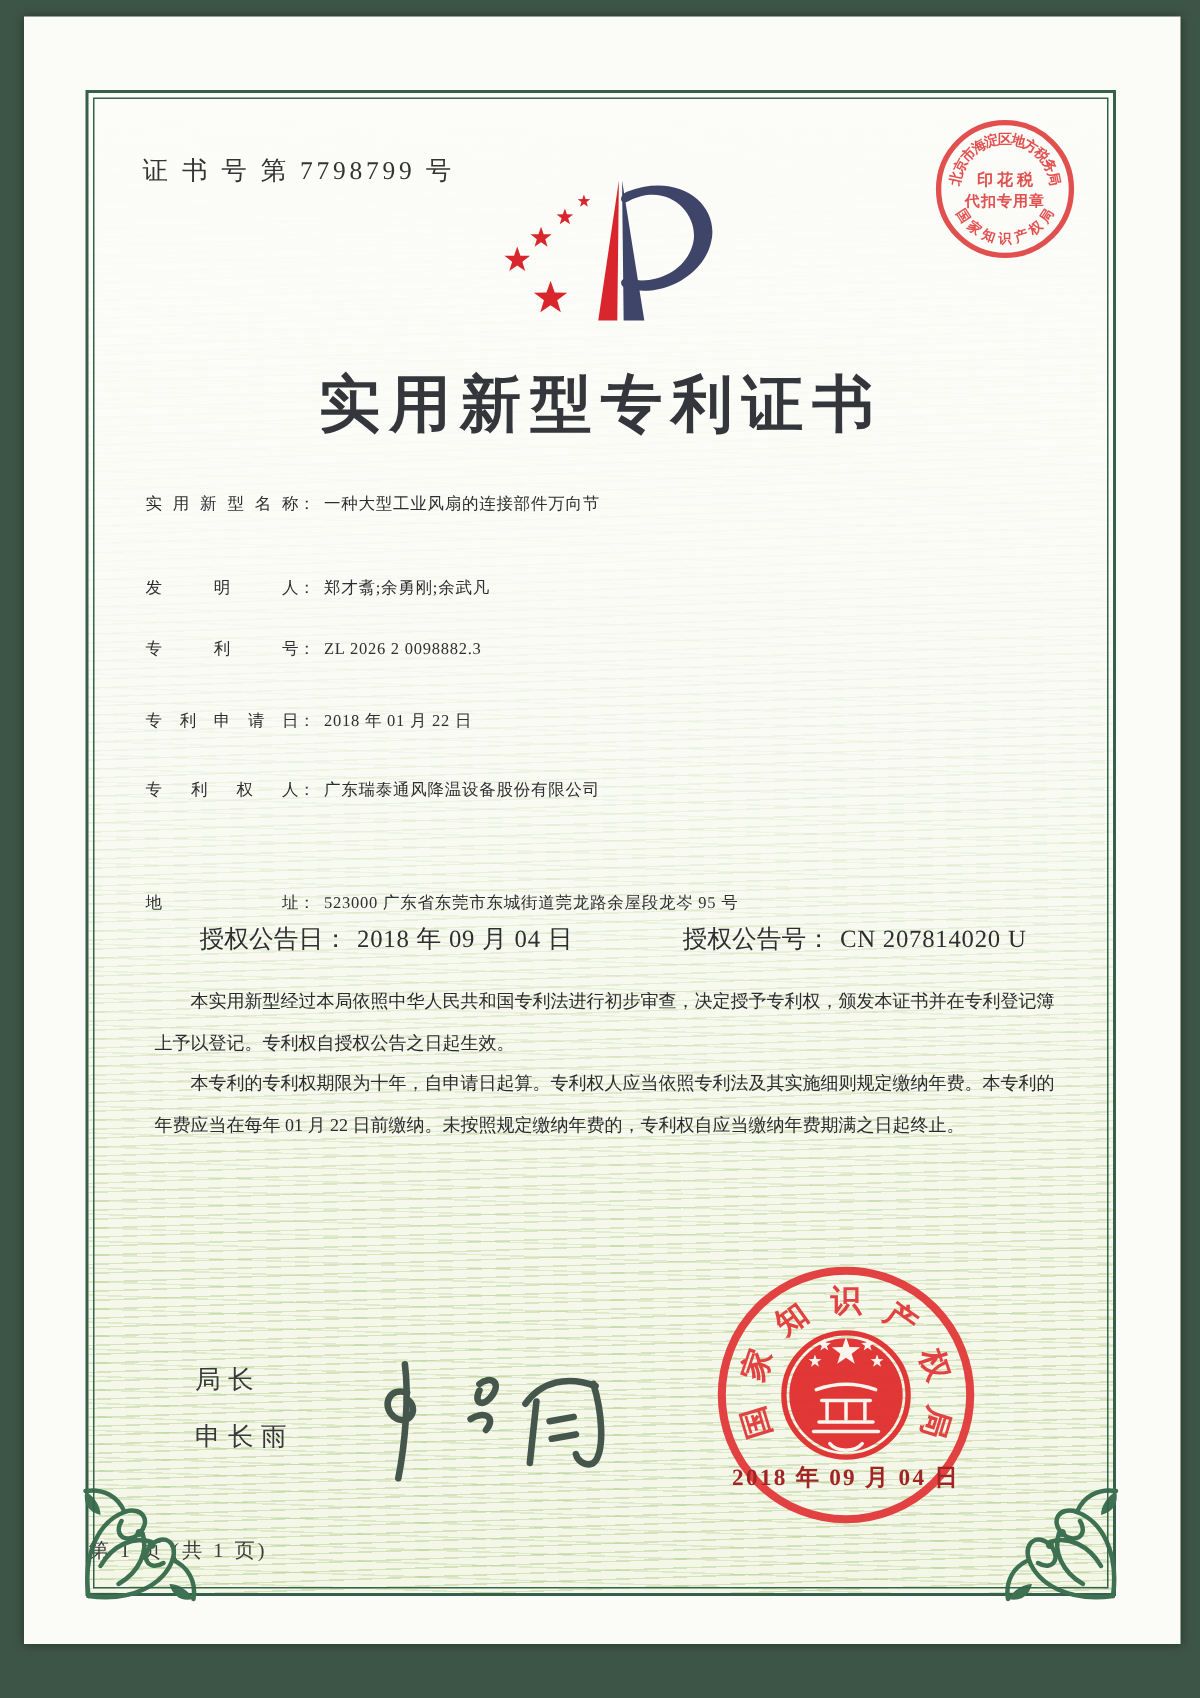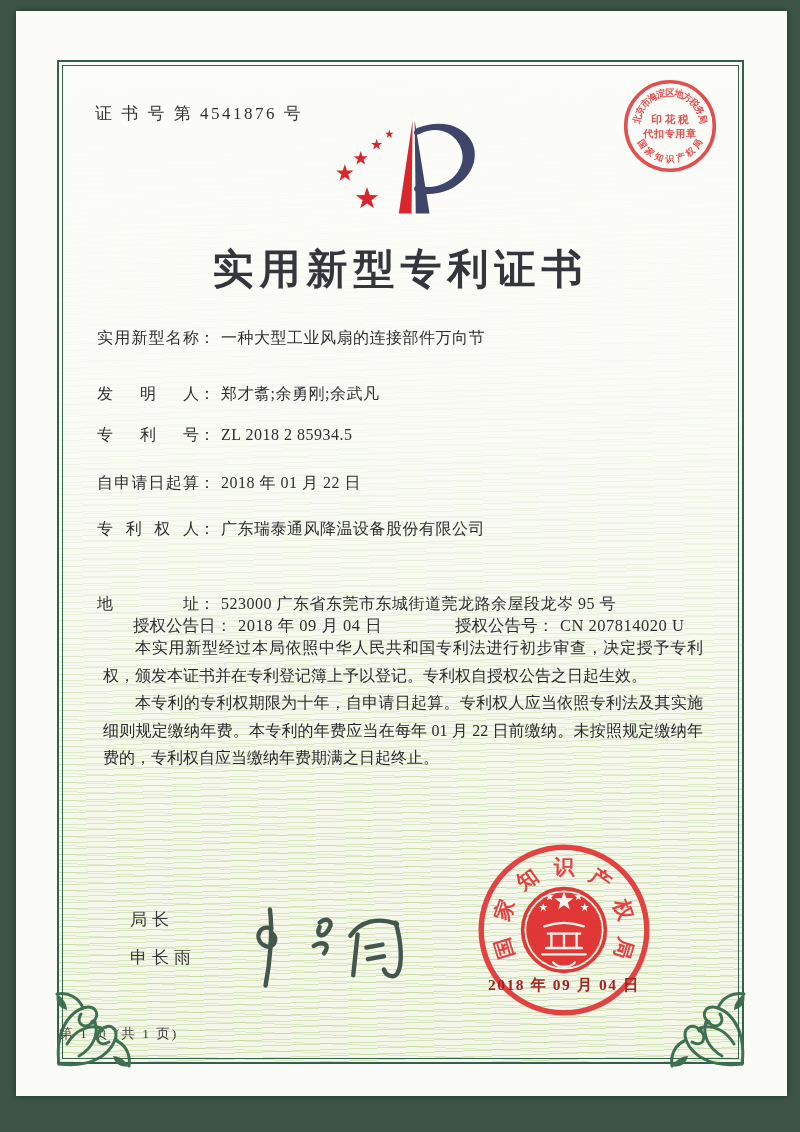--- a/index.html
+++ b/index.html
@@ -22,26 +22,26 @@
       repeating-linear-gradient(178deg, rgba(160,195,115,.4) 0px, rgba(160,195,115,.4) 1px, transparent 1px, transparent 6px),
       repeating-linear-gradient(2deg, rgba(160,195,115,.28) 0px, rgba(160,195,115,.28) 1px, transparent 1px, transparent 9px);
   }
   .frame::after{
     content:"";position:absolute;inset:3px;border:1px solid #35604c;pointer-events:none;
   }
   .abs{position:absolute;}
   .certno{left:36px;top:40px;font-size:17px;letter-spacing:2.5px;color:#333;}
   .title{left:0;top:156px;width:100%;text-align:center;font-size:41px;font-weight:600;
          letter-spacing:6px;color:#35363b;margin-top:24px;}
-  .frow{left:38px;height:22px;font-size:16px;white-space:nowrap;}
+  .frow{left:38px;height:22px;font-size:11px;white-space:nowrap;}
   .flabel{display:inline-block;width:102px;text-align:justify;text-align-last:justify;vertical-align:top;}
   .fvalue{margin-left:6px;letter-spacing:.5px;}
   .grant-date{left:38px;top:553px;font-size:16.5px;white-space:nowrap;margin-left:36px;}
   .grant-no{left:396px;top:553px;font-size:16.5px;white-space:nowrap;}
-  .body-text{left:44px;top:572px;width:600px;font-size:16px;line-height:27.6px;
+  .body-text{left:44px;top:592px;width:600px;font-size:12px;line-height:27.6px;
              text-align:justify;color:#2b2b2d;}
   .body-text p{margin:0;text-indent:2em;}
   .signoff{left:71px;top:846px;font-size:17px;letter-spacing:5px;color:#37383a;}
   .signoff div{margin-bottom:15px;}
   .seal-date{left:415px;top:913px;width:180px;text-align:center;font-size:15.5px;font-weight:bold;
              color:#a32424;letter-spacing:1.5px;z-index:6;}
   .footer{left:0;top:963px;width:100%;text-align:left;font-size:13.5px;letter-spacing:2px;color:#3a3a3a;}
   svg text{font-family:"Liberation Serif","DejaVu Serif",serif;}
   .stamp{left:561px;top:14px;z-index:5;opacity:.93;}
   .bigseal{left:415px;top:778px;z-index:5;opacity:.95;}
@@ -50,21 +50,21 @@
   .orn-br{right:-12px;bottom:-14px;}
   .orn-bl{left:-12px;bottom:-14px;transform:scaleX(-1);}
 </style>
 </head>
 <body>
 
 <div class="scan">
   <div class="page">
     <div class="frame">
 
-      <div class="abs certno">证 书 号 第 4541876 号</div>
+      <div class="abs certno">证 书 号 第 7798799 号</div>
 
       <svg class="abs logo" width="180" height="106" viewBox="0 0 170 100">
         <polygon fill="#d9262c" points="52.00,69.00 54.59,76.44 62.46,76.60 56.18,81.36 58.47,88.90 52.00,84.40 45.53,88.90 47.82,81.36 41.54,76.60 49.41,76.44"></polygon>
         <polygon fill="#d9262c" points="31.00,47.50 33.00,53.25 39.08,53.37 34.23,57.05 36.00,62.88 31.00,59.40 26.00,62.88 27.77,57.05 22.92,53.37 29.00,53.25"></polygon>
         <polygon fill="#d9262c" points="46.00,35.00 47.65,39.73 52.66,39.84 48.66,42.87 50.11,47.66 46.00,44.80 41.89,47.66 43.34,42.87 39.34,39.84 44.35,39.73"></polygon>
         <polygon fill="#d9262c" points="61.00,23.50 62.29,27.22 66.23,27.30 63.09,29.68 64.23,33.45 61.00,31.20 57.77,33.45 58.91,29.68 55.77,27.30 59.71,27.22"></polygon>
         <polygon fill="#d9262c" points="73.00,14.80 73.99,17.64 76.99,17.70 74.60,19.52 75.47,22.40 73.00,20.68 70.53,22.40 71.40,19.52 69.01,17.70 72.01,17.64"></polygon>
         <polygon points="95,6 82,94 94,94" fill="#d9262c"></polygon>
         <polygon points="97,6 98,94 111,94" fill="#3f4469"></polygon>
         <path d="M100,13 C134,0 159,22 153,45 C148,66 122,80 100,74
@@ -102,24 +102,24 @@
 
       <div class="abs title">实用新型专利证书</div>
 
       <div class="abs frow" style="top:266px">
         <span class="flabel">实用新型名称</span><span>：</span><span class="fvalue">一种大型工业风扇的连接部件万向节</span>
       </div>
       <div class="abs frow" style="top:322px">
         <span class="flabel">发明人</span><span>：</span><span class="fvalue">郑才翥;余勇刚;余武凡</span>
       </div>
       <div class="abs frow" style="top:363px">
-        <span class="flabel">专利号</span><span>：</span><span class="fvalue">ZL 2018 2 85934.5</span>
+        <span class="flabel">专利号</span><span>：</span><span class="fvalue">ZL 2026 2 0098882.3</span>
       </div>
       <div class="abs frow" style="top:411px">
-        <span class="flabel">自申请日起算</span><span>：</span><span class="fvalue">2018 年 01 月 22 日</span>
+        <span class="flabel">专利申请日</span><span>：</span><span class="fvalue">2018 年 01 月 22 日</span>
       </div>
       <div class="abs frow" style="top:457px">
         <span class="flabel">专利权人</span><span>：</span><span class="fvalue">广东瑞泰通风降温设备股份有限公司</span>
       </div>
       <div class="abs frow" style="top:532px">
         <span class="flabel">地址</span><span>：</span><span class="fvalue">523000 广东省东莞市东城街道莞龙路余屋段龙岑 95 号</span>
       </div>
 
       <div class="abs grant-date">
         <span>授权公告日</span><span>：</span><span class="fvalue">2018 年 09 月 04 日</span>

